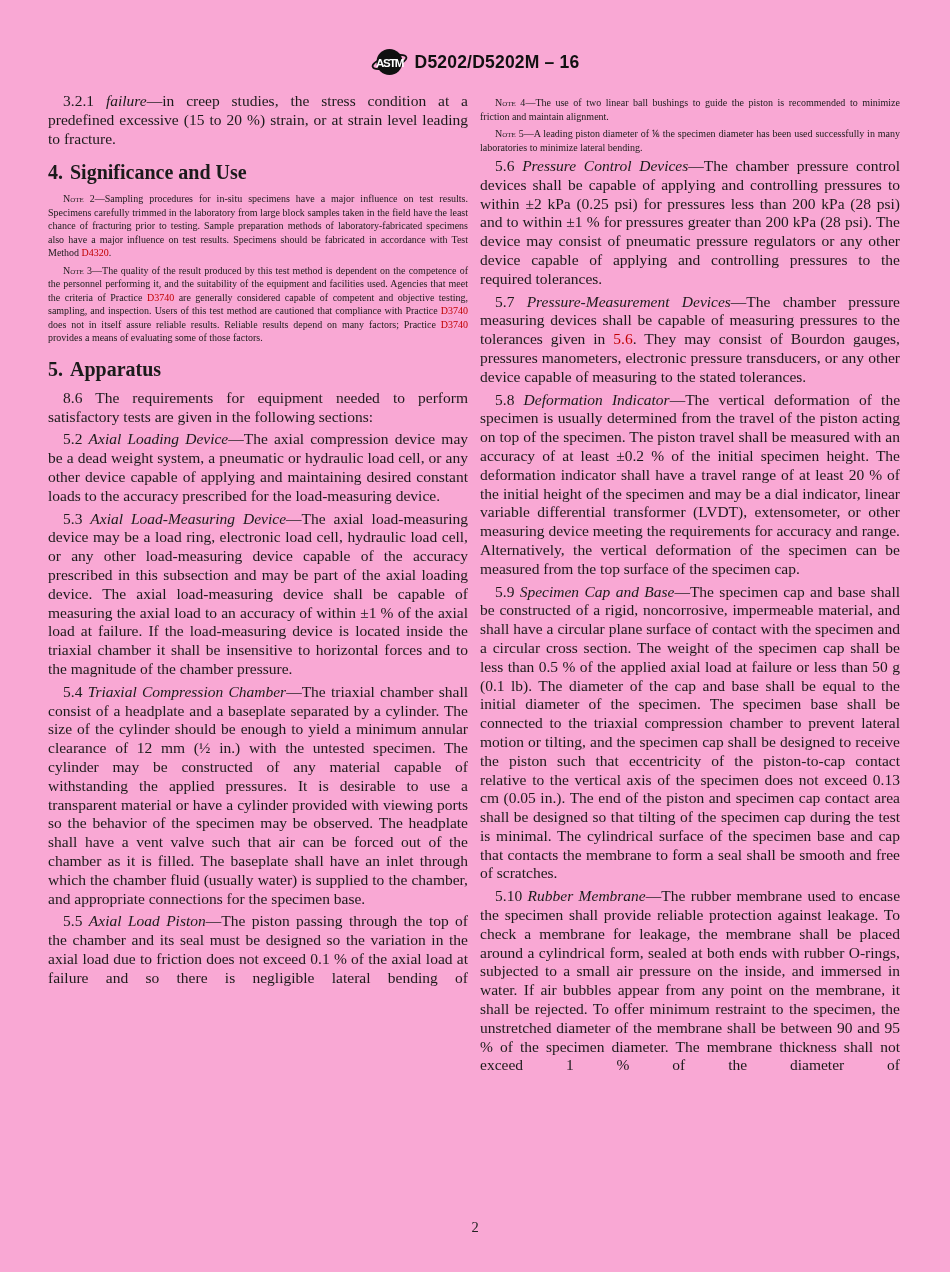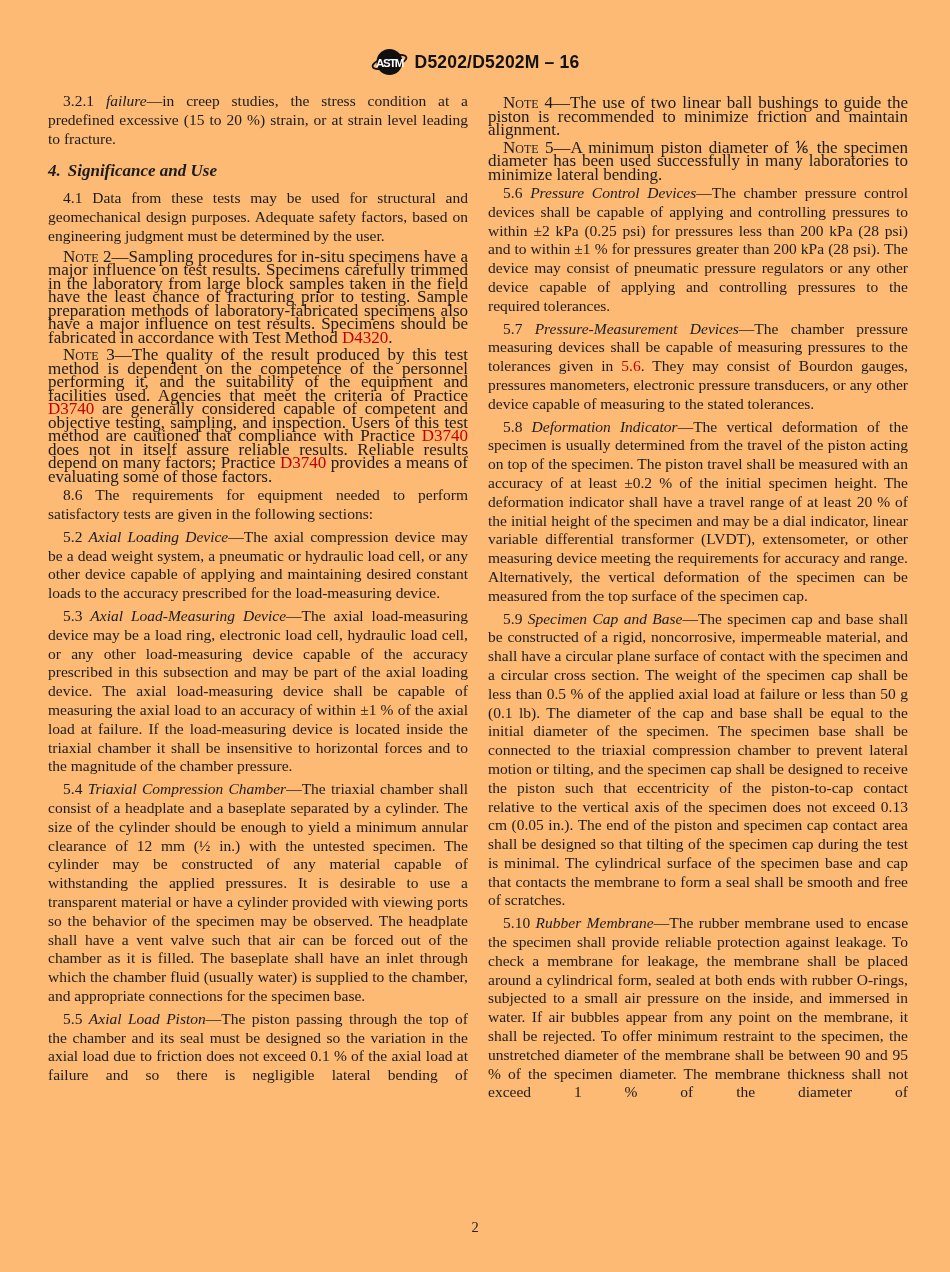--- a/index.html
+++ b/index.html
@@ -1,21 +1,21 @@
 <!DOCTYPE html>
 <html><head>
 <meta charset="utf-8">
 <style>
   html, body { margin: 0; padding: 0; background: #e8e8e8; }
   .page {
     position: relative;
     width: 950px;
     height: 1272px;
     margin: 0 auto;
-    background: #fdba74;
+    background: #f9a8d4;
     font-family: "Liberation Serif", serif;
     color: #1b1b1b;
     overflow: hidden;
   }
   .page-header {
     position: absolute;
     top: 46px; left: 0;
     width: 100%;
     display: flex;
     justify-content: center;
@@ -28,42 +28,41 @@
     font-size: 17.5px;
     letter-spacing: 0.2px;
     color: #111;
   }
   .logo { display: inline-flex; align-items: center; }
   .columns {
     position: absolute;
     top: 92px;
     left: 48px;
     display: flex;
-    gap: 20px;
+    gap: 12px;
     width: 860px;
   }
   .col { width: 420px; }
   .para {
     font-size: 15.5px;
     line-height: 18.8px;
     text-align: justify;
     text-indent: 15px;
     margin: 0 0 4px 0;
   }
   .para.noindent { text-indent: 0; }
   .para.justlast { text-align-last: justify; }
   .heading {
-    font-size: 17px;
+    font-size: 20px;
     font-weight: bold;
     margin: 13px 0 8px 0;
-    font-style: italic;
   }
   .heading .seg + .seg { margin-left: 7px; }
   .note {
-    font-size: 17px;
+    font-size: 10px;
     line-height: 13.5px;
     text-align: justify;
     text-indent: 15px;
     margin: 4px 0 3px 0;
   }
   .seg-i { font-style: italic; }
   .seg-link { color: #c00000; cursor: pointer; }
   .seg-sc { font-variant: small-caps; }
   .page-footer {
     position: absolute;
@@ -87,32 +86,32 @@
         <text x="18.5" y="20.5" font-family="Liberation Sans, sans-serif" font-size="11.5" font-weight="bold" fill="#ffffff" text-anchor="middle" letter-spacing="-1.4">ASTM</text>
       </svg>
     </span>
     <span class="doc-title">D5202/D5202M – 16</span>
   </header>
 
   <main class="columns">
     <div class="col">
         <div class="para"><span class="seg">3.2.1 </span><span class="seg seg-i">failure</span><span class="seg">—in creep studies, the stress condition at a predefined excessive (15 to 20 %) strain, or at strain level leading to fracture.</span></div>
         <div class="heading"><span class="seg">4.</span><span class="seg">Significance and Use</span></div>
-        <div class="para"><span class="seg">4.1 Data from these tests may be used for structural and geomechanical design purposes. Adequate safety factors, based on engineering judgment must be determined by the user.</span></div>
         <div class="note"><span class="seg seg-sc">Note 2</span><span class="seg">—Sampling procedures for in-situ specimens have a major influence on test results. Specimens carefully trimmed in the laboratory from large block samples taken in the field have the least chance of fracturing prior to testing. Sample preparation methods of laboratory-fabricated specimens also have a major influence on test results. Specimens should be fabricated in accordance with Test Method </span><span class="seg seg-link">D4320</span><span class="seg">.</span></div>
         <div class="note"><span class="seg seg-sc">Note 3</span><span class="seg">—The quality of the result produced by this test method is dependent on the competence of the personnel performing it, and the suitability of the equipment and facilities used. Agencies that meet the criteria of Practice </span><span class="seg seg-link">D3740</span><span class="seg"> are generally considered capable of competent and objective testing, sampling, and inspection. Users of this test method are cautioned that compliance with Practice </span><span class="seg seg-link">D3740</span><span class="seg"> does not in itself assure reliable results. Reliable results depend on many factors; Practice </span><span class="seg seg-link">D3740</span><span class="seg"> provides a means of evaluating some of those factors.</span></div>
+        <div class="heading"><span class="seg">5.</span><span class="seg">Apparatus</span></div>
         <div class="para"><span class="seg">8.6 The requirements for equipment needed to perform satisfactory tests are given in the following sections:</span></div>
         <div class="para"><span class="seg">5.2 </span><span class="seg seg-i">Axial Loading Device</span><span class="seg">—The axial compression device may be a dead weight system, a pneumatic or hydraulic load cell, or any other device capable of applying and maintaining desired constant loads to the accuracy prescribed for the load-measuring device.</span></div>
         <div class="para"><span class="seg">5.3 </span><span class="seg seg-i">Axial Load-Measuring Device</span><span class="seg">—The axial load-measuring device may be a load ring, electronic load cell, hydraulic load cell, or any other load-measuring device capable of the accuracy prescribed in this subsection and may be part of the axial loading device. The axial load-measuring device shall be capable of measuring the axial load to an accuracy of within ±1 % of the axial load at failure. If the load-measuring device is located inside the triaxial chamber it shall be insensitive to horizontal forces and to the magnitude of the chamber pressure.</span></div>
         <div class="para"><span class="seg">5.4 </span><span class="seg seg-i">Triaxial Compression Chamber</span><span class="seg">—The triaxial chamber shall consist of a headplate and a baseplate separated by a cylinder. The size of the cylinder should be enough to yield a minimum annular clearance of 12 mm (½ in.) with the untested specimen. The cylinder may be constructed of any material capable of withstanding the applied pressures. It is desirable to use a transparent material or have a cylinder provided with viewing ports so the behavior of the specimen may be observed. The headplate shall have a vent valve such that air can be forced out of the chamber as it is filled. The baseplate shall have an inlet through which the chamber fluid (usually water) is supplied to the chamber, and appropriate connections for the specimen base.</span></div>
         <div class="para justlast"><span class="seg">5.5 </span><span class="seg seg-i">Axial Load Piston</span><span class="seg">—The piston passing through the top of the chamber and its seal must be designed so the variation in the axial load due to friction does not exceed 0.1 % of the axial load at failure and so there is negligible lateral bending of</span></div>
       </div>
     <div class="col">
         <div class="note"><span class="seg seg-sc">Note 4</span><span class="seg">—The use of two linear ball bushings to guide the piston is recommended to minimize friction and maintain alignment.</span></div>
-        <div class="note"><span class="seg seg-sc">Note 5</span><span class="seg">—A minimum piston diameter of ⅙ the specimen diameter has been used successfully in many laboratories to minimize lateral bending.</span></div>
+        <div class="note"><span class="seg seg-sc">Note 5</span><span class="seg">—A leading piston diameter of ⅙ the specimen diameter has been used successfully in many laboratories to minimize lateral bending.</span></div>
         <div class="para"><span class="seg">5.6 </span><span class="seg seg-i">Pressure Control Devices</span><span class="seg">—The chamber pressure control devices shall be capable of applying and controlling pressures to within ±2 kPa (0.25 psi) for pressures less than 200 kPa (28 psi) and to within ±1 % for pressures greater than 200 kPa (28 psi). The device may consist of pneumatic pressure regulators or any other device capable of applying and controlling pressures to the required tolerances.</span></div>
         <div class="para"><span class="seg">5.7 </span><span class="seg seg-i">Pressure-Measurement Devices</span><span class="seg">—The chamber pressure measuring devices shall be capable of measuring pressures to the tolerances given in </span><span class="seg seg-link">5.6</span><span class="seg">. They may consist of Bourdon gauges, pressures manometers, electronic pressure transducers, or any other device capable of measuring to the stated tolerances.</span></div>
         <div class="para"><span class="seg">5.8 </span><span class="seg seg-i">Deformation Indicator</span><span class="seg">—The vertical deformation of the specimen is usually determined from the travel of the piston acting on top of the specimen. The piston travel shall be measured with an accuracy of at least ±0.2 % of the initial specimen height. The deformation indicator shall have a travel range of at least 20 % of the initial height of the specimen and may be a dial indicator, linear variable differential transformer (LVDT), extensometer, or other measuring device meeting the requirements for accuracy and range. Alternatively, the vertical deformation of the specimen can be measured from the top surface of the specimen cap.</span></div>
         <div class="para"><span class="seg">5.9 </span><span class="seg seg-i">Specimen Cap and Base</span><span class="seg">—The specimen cap and base shall be constructed of a rigid, noncorrosive, impermeable material, and shall have a circular plane surface of contact with the specimen and a circular cross section. The weight of the specimen cap shall be less than 0.5 % of the applied axial load at failure or less than 50 g (0.1 lb). The diameter of the cap and base shall be equal to the initial diameter of the specimen. The specimen base shall be connected to the triaxial compression chamber to prevent lateral motion or tilting, and the specimen cap shall be designed to receive the piston such that eccentricity of the piston-to-cap contact relative to the vertical axis of the specimen does not exceed 0.13 cm (0.05 in.). The end of the piston and specimen cap contact area shall be designed so that tilting of the specimen cap during the test is minimal. The cylindrical surface of the specimen base and cap that contacts the membrane to form a seal shall be smooth and free of scratches.</span></div>
         <div class="para justlast"><span class="seg">5.10 </span><span class="seg seg-i">Rubber Membrane</span><span class="seg">—The rubber membrane used to encase the specimen shall provide reliable protection against leakage. To check a membrane for leakage, the membrane shall be placed around a cylindrical form, sealed at both ends with rubber O-rings, subjected to a small air pressure on the inside, and immersed in water. If air bubbles appear from any point on the membrane, it shall be rejected. To offer minimum restraint to the specimen, the unstretched diameter of the membrane shall be between 90 and 95 % of the specimen diameter. The membrane thickness shall not exceed 1 % of the diameter of</span></div>
       </div>
   </main>
 
   <footer class="page-footer">
     <span>2</span>

